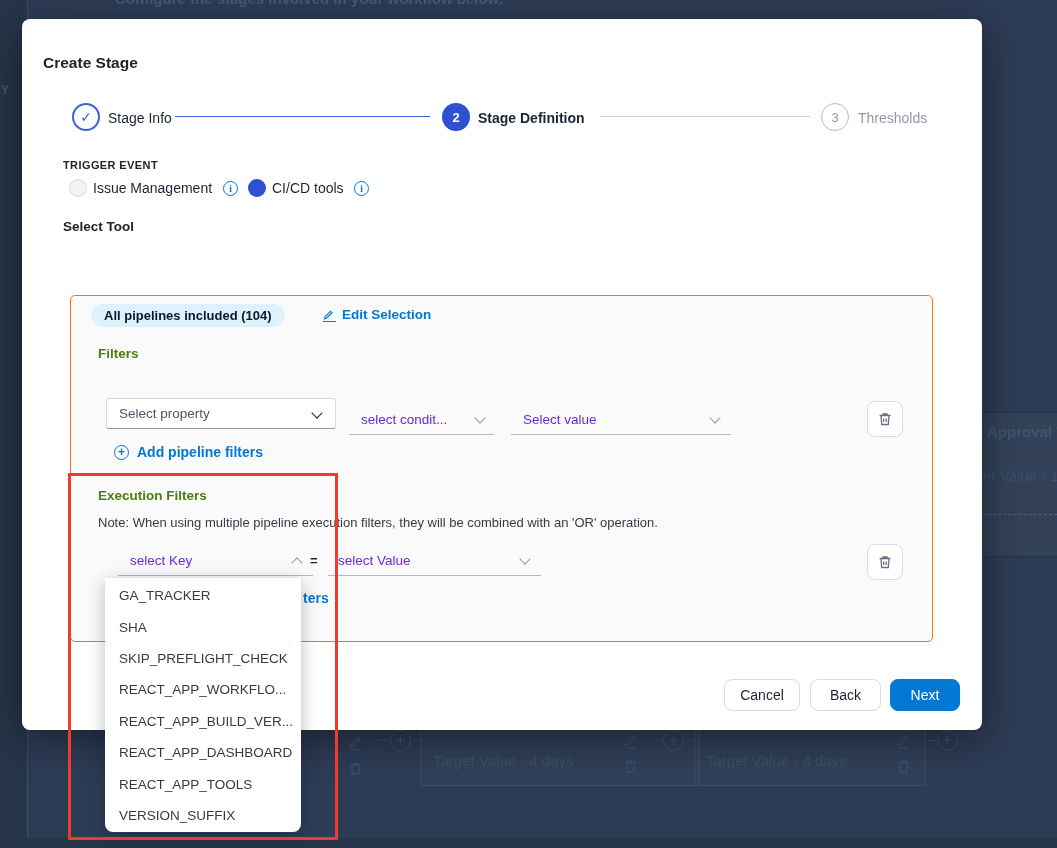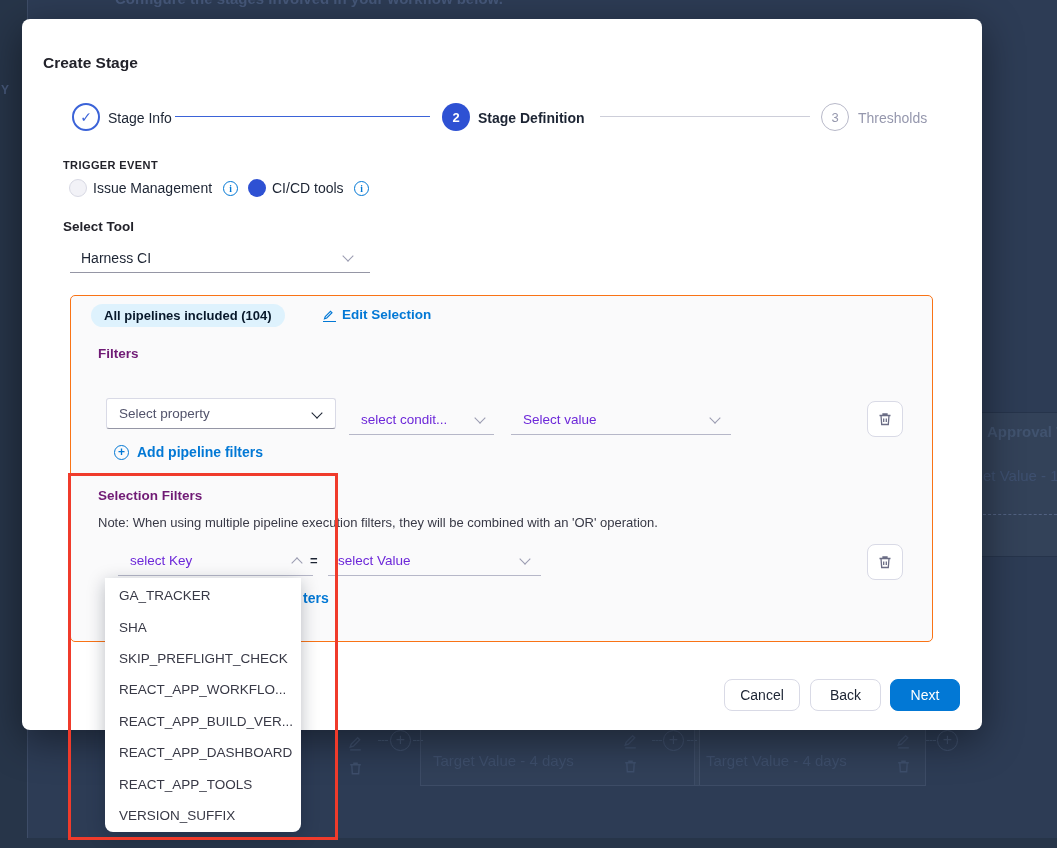--- a/index.html
+++ b/index.html
@@ -87,21 +87,21 @@
   .pill { position:absolute; left:20px; top:8px; height:23px; padding:0 13px;
           background:#def2fd; border-radius:12px; display:flex; align-items:center;
           font-size:13px; font-weight:600; color:#07182b; }
   .edit-link { position:absolute; left:252px; top:11px; display:flex; gap:6px;
                align-items:center; color:#0278d5; font-size:13.5px; font-weight:600;
                cursor:pointer; }
   .pencil-u { width:13px; height:15px; border-bottom:1.5px solid #0278d5;
               display:flex; align-items:flex-end; }
   .pencil-u svg { width:12px; height:12px; stroke:#0278d5; fill:none; stroke-width:1.5; }
   .note-text { position:absolute; font-size:13px; color:#383946; }
-  .heading { position:absolute; font-size:13.5px; font-weight:700; color:#701a75; }
+  .heading { position:absolute; font-size:13.5px; font-weight:700; color:#4d7c0f; }
   .box-select { position:absolute; left:35px; top:102px; width:230px; height:31px;
                 background:#fff; border:1px solid #d9dae6; border-bottom:1px solid #9596a5;
                 border-radius:3px; display:flex; align-items:center; padding:0 12px;
                 font-size:13.5px; color:#52536b; }
   .trash-btn { position:absolute; width:36px; height:36px; background:#fff;
                border:1px solid #d9dae6; border-radius:8px; display:flex;
                align-items:center; justify-content:center; cursor:pointer; }
   .trash-btn svg { width:16px; height:16px; stroke:#6b6d85; fill:none; stroke-width:1.3; }
   .add-link { position:absolute; display:flex; gap:8px; align-items:center;
               color:#0278d5; font-size:14px; font-weight:600; cursor:pointer; }
@@ -212,24 +212,20 @@
 
     <div class="section-label" style="left:41px; top:140px;">TRIGGER EVENT</div>
     <div class="radio radio-off" style="left:47px; top:160px;"></div>
     <div class="radio-label" style="left:71px; top:161px;">Issue Management</div>
     <div class="info-icon" style="left:201px; top:162px;">i</div>
     <div class="radio radio-on" style="left:226px; top:160px;"></div>
     <div class="radio-label" style="left:250px; top:161px;">CI/CD tools</div>
     <div class="info-icon" style="left:332px; top:162px;">i</div>
 
     <div class="field-label" style="left:41px; top:200px;">Select Tool</div>
-    <div class="u-select" style="left:48px; top:224px; width:300px; border-bottom-color:#9596a5;">
-      <span class="txt dark" style="padding-left:11px;">Harness CI</span>
-      <span class="chev chev-down" style="right:18px; top:9px;"></span>
-    </div>
 
     <div class="fcard">
       <div class="pill">All pipelines included (104)</div>
       <div class="edit-link">
         <span class="pencil-u">
           <svg viewBox="0 0 16 16">
               <path d="M2 13l1-3 7-7 2 2-7 7-3 1z"></path>
             </svg>
         </span>
         <span>Edit Selection</span>
@@ -252,21 +248,21 @@
       <div class="trash-btn" style="left:796px; top:105px;">
         <svg viewBox="0 0 16 16">
             <path d="M2.5 4.5h11M6 4.5V3h4v1.5M4 4.5l.7 9h6.6l.7-9M6.7 7.5v3.5M9.3 7.5v3.5"></path>
           </svg>
       </div>
       <div class="add-link" style="left:43px; top:148px;">
         <span class="plus-o">+</span>
         <span>Add pipeline filters</span>
       </div>
 
-      <div class="heading" style="left:27px; top:192px;">Selection Filters</div>
+      <div class="heading" style="left:27px; top:192px;">Execution Filters</div>
       <div class="note-text" style="left:27px; top:219px;">Note: When using multiple pipeline execution filters, they will be combined with an 'OR' operation.</div>
 
       <div class="u-select" style="left:47px; top:250px; width:195px;">
         <span class="txt" style="padding-left:12px;">select Key</span>
         <span class="chev chev-up" style="right:12px; top:13px;"></span>
       </div>
       <div class="equals" style="left:239px; top:257px;">=</div>
       <div class="u-select" style="left:257px; top:250px; width:213px;">
         <span class="txt" style="padding-left:10px;">select Value</span>
         <span class="chev chev-down" style="right:12px; top:9px;"></span>

